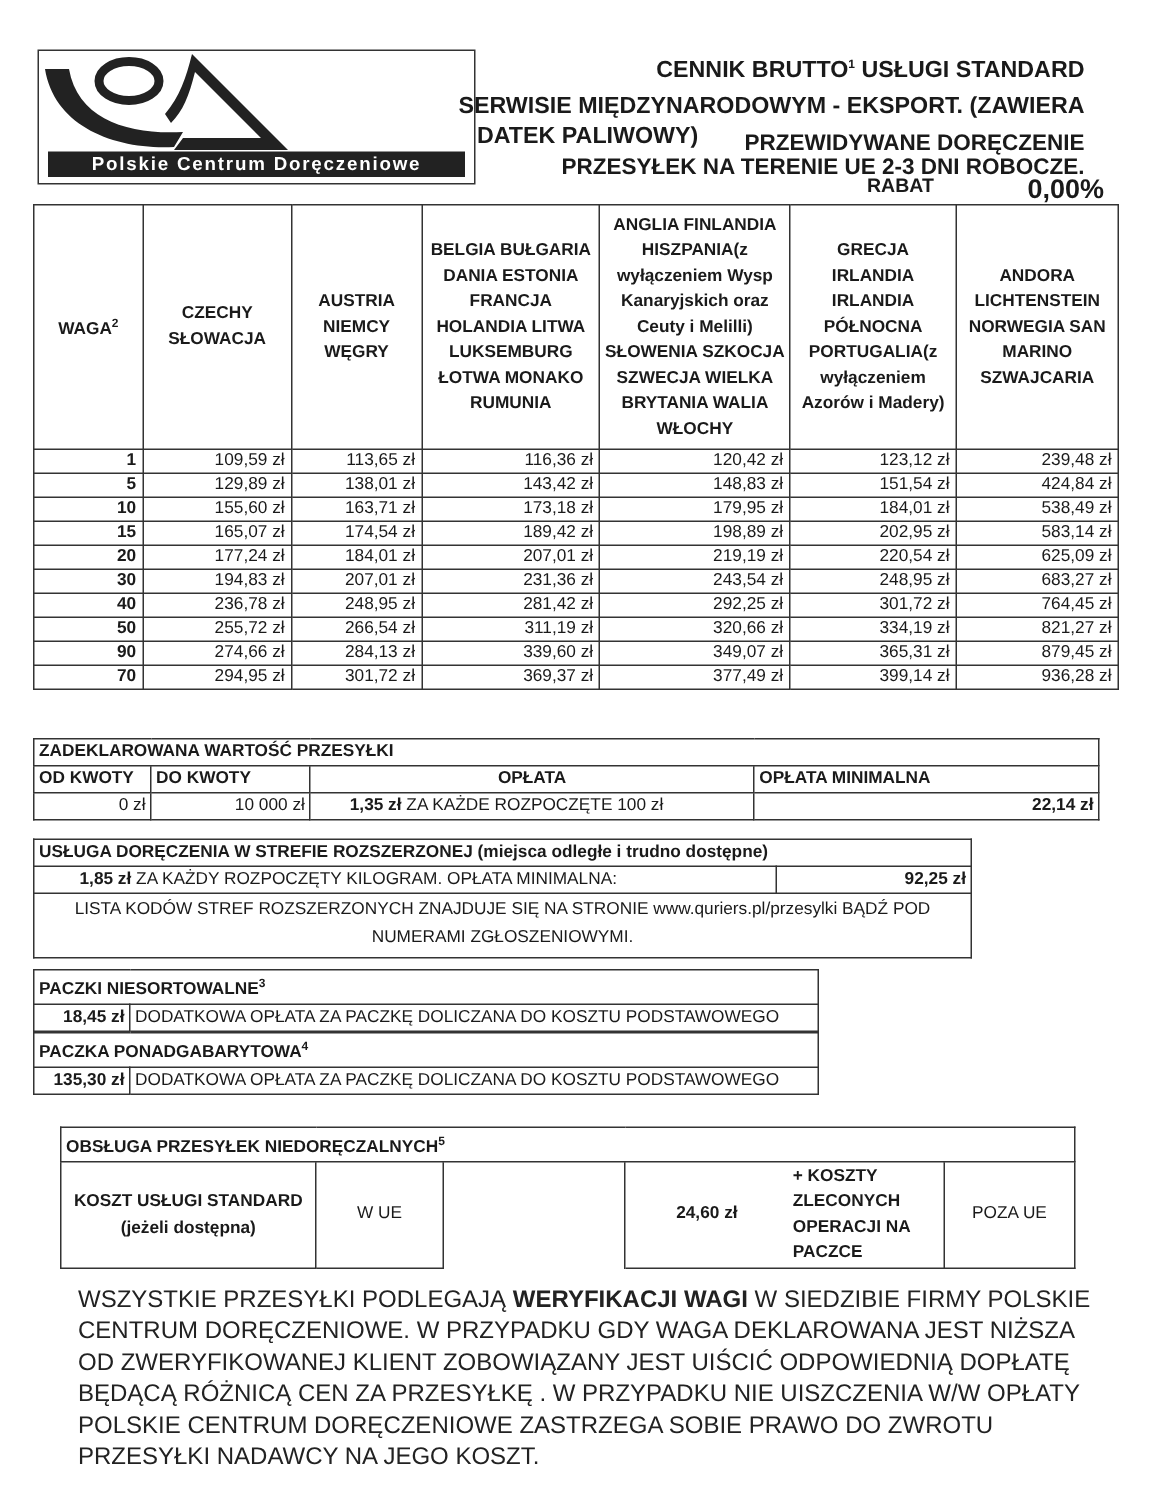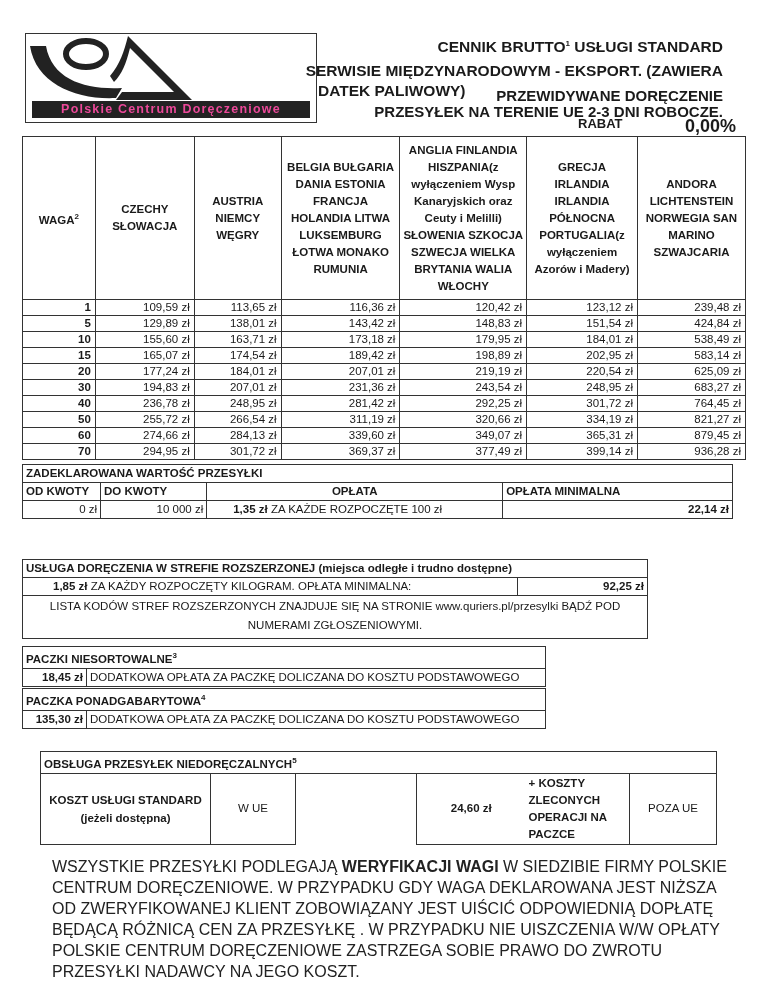--- a/index.html
+++ b/index.html
@@ -4,21 +4,21 @@
 <style>
   * { box-sizing: border-box; margin: 0; padding: 0; }
   html, body { width: 768px; height: 994px; background: #ffffff; overflow: hidden; }
   body { position: relative; font-family: "Liberation Sans", sans-serif; color: #1a1a1a; }
   .abs { position: absolute; }
   .b { font-weight: bold; }
 
   
   .logo { left: 25px; top: 33px; width: 292px; height: 90px; border: 1.5px solid #333; background: #fff; }
   .logo svg { position: absolute; left: 0; top: 0; }
-  .logo-band { position: absolute; left: 6px; right: 6px; bottom: 4px; height: 17px; background: #222; color: #ec4899;
+  .logo-band { position: absolute; left: 6px; right: 6px; bottom: 4px; height: 17px; background: #222; color: #ffffff;
     font-size: 12.5px; font-weight: bold; letter-spacing: 1.2px; text-align: center; line-height: 17px; margin-top: 45px; }
 
   
   .title-line { font-weight: bold; font-size: 15.5px; white-space: nowrap; }
   .small-cap { font-weight: bold; font-size: 15px; white-space: nowrap; }
   sup { font-size: 8px; }
 
   
   table { border-collapse: collapse; }
   .main { position: absolute; left: 22px; top: 136px; width: 724px; font-size: 11.5px; }
@@ -143,41 +143,41 @@
       <tr>
         <td class="w">50</td>
         <td>255,72 zł</td>
         <td>266,54 zł</td>
         <td>311,19 zł</td>
         <td>320,66 zł</td>
         <td>334,19 zł</td>
         <td>821,27 zł</td>
       </tr>
       <tr>
-        <td class="w">60</td>
+        <td class="w">90</td>
         <td>274,66 zł</td>
         <td>284,13 zł</td>
         <td>339,60 zł</td>
         <td>349,07 zł</td>
         <td>365,31 zł</td>
         <td>879,45 zł</td>
       </tr>
       <tr>
         <td class="w">70</td>
         <td>294,95 zł</td>
         <td>301,72 zł</td>
         <td>369,37 zł</td>
         <td>377,49 zł</td>
         <td>399,14 zł</td>
         <td>936,28 zł</td>
       </tr>
     </tbody>
 </table>
 
-<table class="box" style="left:22px; top:464px; width:711px;padding-left:12px;">
+<table class="box" style="left:22px; top:492px; width:711px;padding-left:12px;">
   <colgroup>
       <col style="width:72px">
       <col style="width:98px">
       <col style="width:246px">
       <col style="width:212px">
     </colgroup>
   <tbody>
       <tr>
         <td colspan="4" class="hdr">ZADEKLAROWANA WARTOŚĆ PRZESYŁKI</td>
       </tr>

